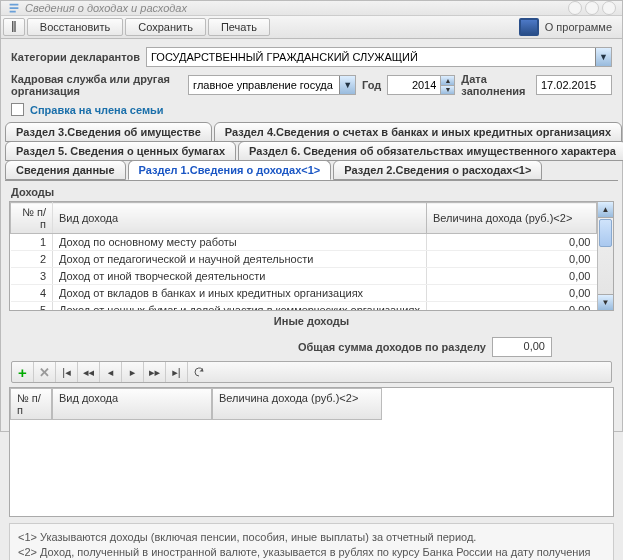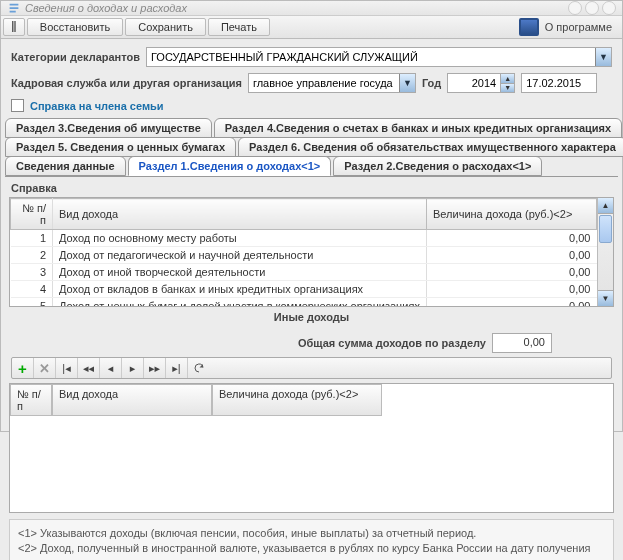--- a/index.html
+++ b/index.html
@@ -219,20 +219,21 @@
         <div class="dd">▼</div>
       </div>
       <span class="bold">Год</span>
       <div class="spin">
         <input class="input" value="2014" style="">
         <div class="sp">
           <div>▲</div>
           <div>▼</div>
         </div>
       </div>
+      <span class="bold">Дата заполнения</span>
       <input class="input" style="width: 76px;" value="17.02.2015">
     </div>
     <div class="row">
       <span class="checkbox"></span>
       <span class="chk-label">Справка на члена семьи</span>
     </div>
   </div>
 
   <div class="tabs-area">
     <div class="tabs-row">
@@ -243,21 +244,21 @@
       <div class="tab">Раздел 5. Сведения о ценных бумагах</div>
       <div class="tab">Раздел 6. Сведения об обязательствах имущественного характера</div>
     </div>
     <div class="tabs-row row3">
       <div class="tab">Сведения данные</div>
       <div class="tab active">Раздел 1.Сведения о доходах&lt;1&gt;</div>
       <div class="tab">Раздел 2.Сведения о расходах&lt;1&gt;</div>
     </div>
   </div>
 
-  <div class="section-title">Справка</div>
+  <div class="section-title">Доходы</div>
   <div class="grid">
     <div class="grid-body">
       <table class="g">
         <thead>
           <tr>
             <th class="num">№ п/п</th>
             <th>Вид дохода</th>
             <th class="val">Величина дохода (руб.)&lt;2&gt;</th>
           </tr>
         </thead>

